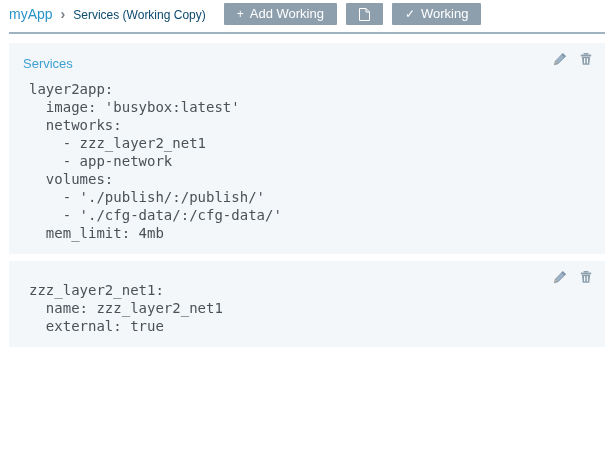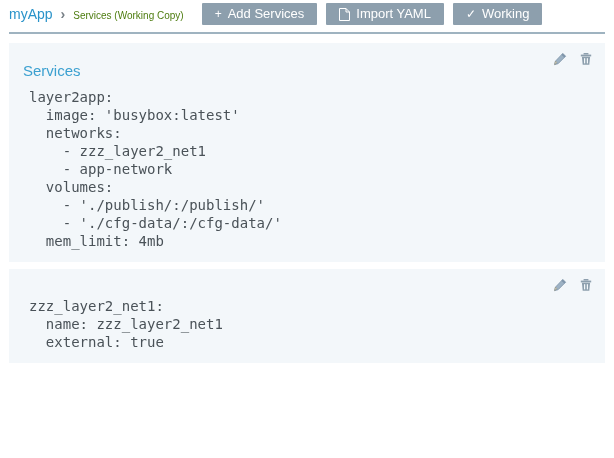--- a/index.html
+++ b/index.html
@@ -40,22 +40,22 @@
     text-decoration: none;
     cursor: pointer;
   }
   .crumb-sep {
     color: #777f86;
     font-size: 14px;
     margin: 0 8px;
     font-weight: bold;
   }
   .crumb-current {
-    color: #4d7c0f;
-    font-size: 10px;
+    color: #0c4a6e;
+    font-size: 12px;
   }
   .header-actions {
     display: flex;
     align-items: center;
     margin-left: 18px;
     gap: 9px;
   }
   .btn {
     background: #8d9fad;
     color: #ffffff;
@@ -91,22 +91,22 @@
   }
   .panel {
     position: relative;
     background: #f3f7fa;
     margin-bottom: 7px;
     padding: 9px 10px 12px 10px;
     box-sizing: border-box;
   }
   .panel-title {
     color: #3ba0d0;
-    font-size: 15px;
-    margin: 10px 0 9px 4px;
+    font-size: 13px;
+    margin: 4px 0 9px 4px;
   }
   .panel-actions {
     position: absolute;
     top: 9px;
     right: 12px;
     display: flex;
     gap: 12px;
     align-items: center;
   }
   .icon-btn {
@@ -115,51 +115,50 @@
     display: inline-block;
   }
   .yaml {
     font-family: "DejaVu Sans Mono", "Liberation Mono", monospace;
     font-size: 14px;
     line-height: 18px;
     color: #4a5258;
     white-space: pre;
     margin: 0 0 0 10px;
   }
-  .panel.no-title .yaml { margin-top: 14px; }
+  .panel.no-title .yaml { margin-top: 6px; }
   .panel.no-title { padding-top: 14px; }
 </style>
 </head>
 <body>
 
 <div class="page">
 
   <div class="header">
 
     <div class="breadcrumb">
       <span class="crumb-link">myApp</span>
       <span class="crumb-sep">›</span>
       <span class="crumb-current">Services (Working Copy)</span>
     </div>
 
     <div class="header-actions">
 
       <button class="btn">
         <span class="gly">+</span>
-        <span>Add Services</span>
+        <span>Add Working</span>
       </button>
 
       <button class="btn">
         <span class="gly btn-doc-icon">
           <svg width="11" height="13" viewBox="0 0 11 13">
             <path d="M0.5 0.5 H7 L10.5 4 V12.5 H0.5 Z" fill="none" stroke="#ffffff" stroke-width="1"></path>
             <path d="M7 0.5 V4 H10.5" fill="none" stroke="#ffffff" stroke-width="1"></path>
           </svg>
         </span>
-        <span>Import YAML</span>
       </button>
 
       <button class="btn">
         <span class="gly">✓</span>
         <span>Working</span>
       </button>
 
     </div>
   </div>
 

